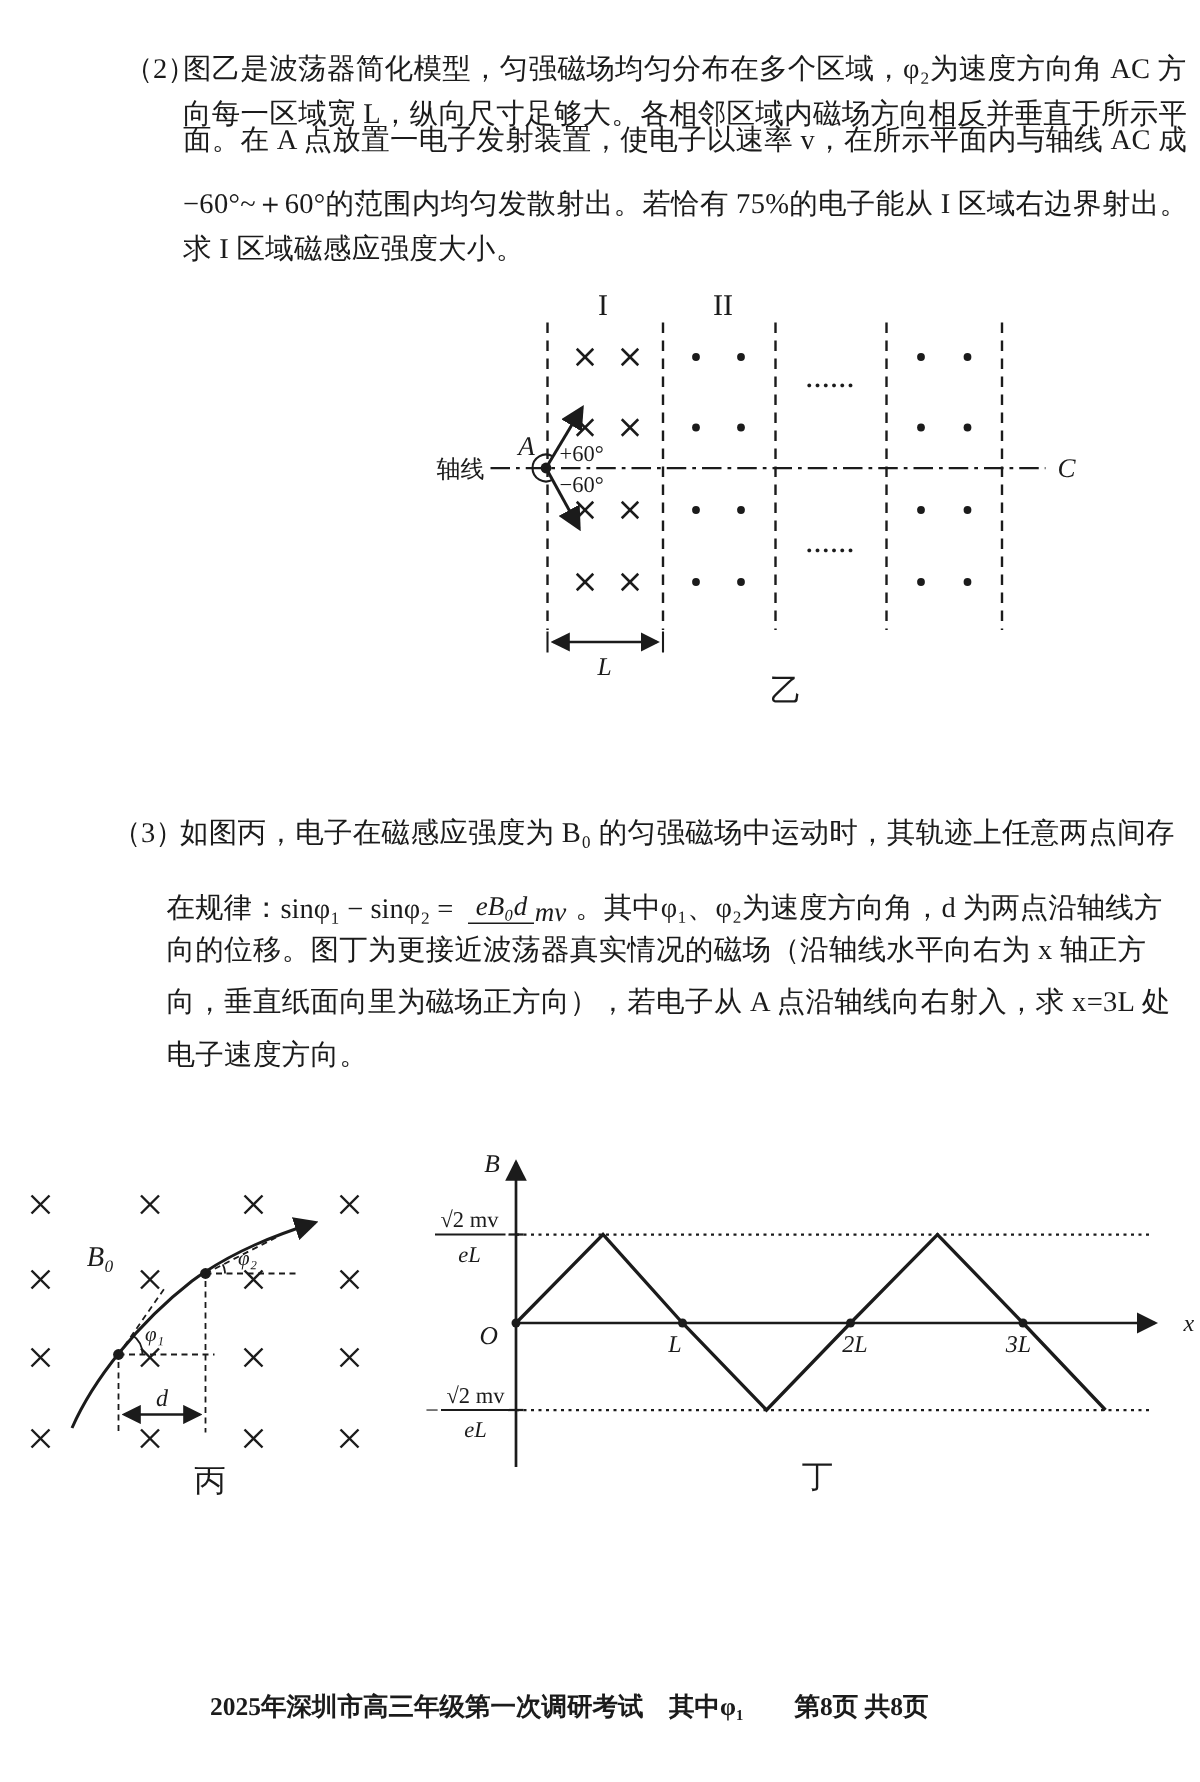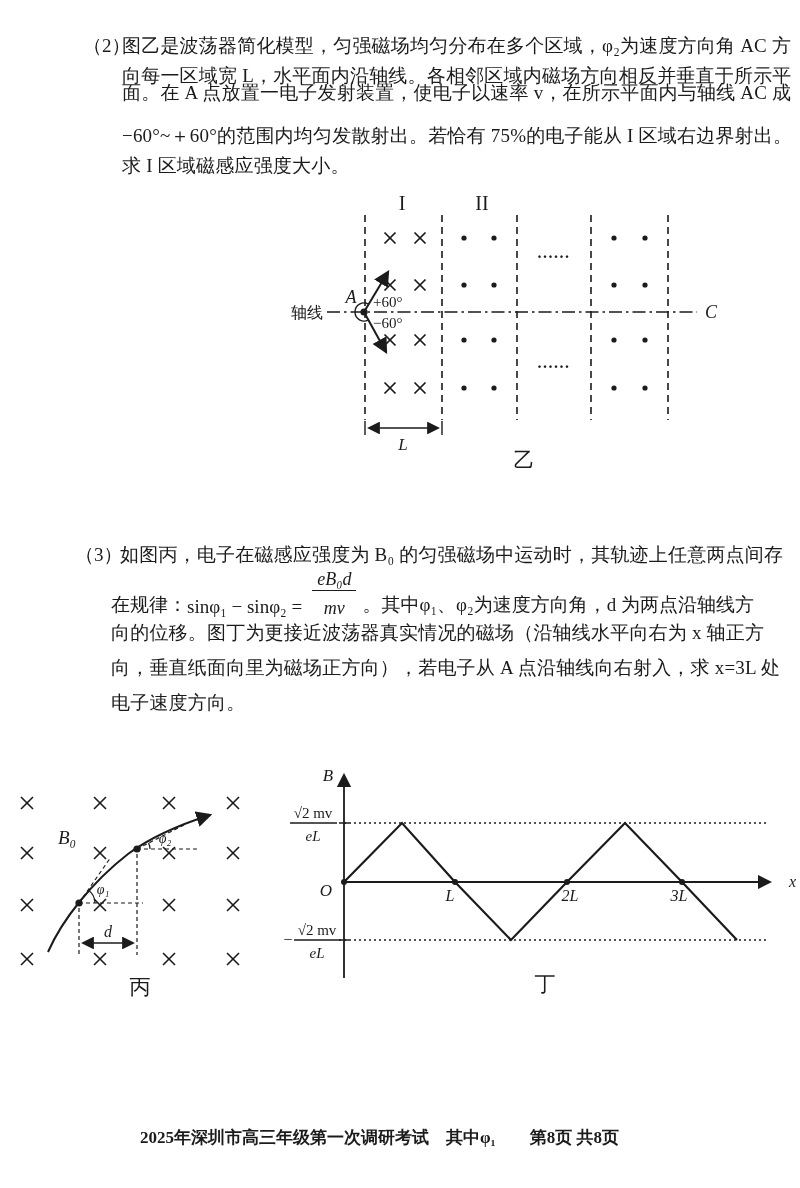--- a/index.html
+++ b/index.html
@@ -4,35 +4,35 @@
 <style>
   html,body{margin:0;padding:0;}
   body{
     width:800px;height:1188px;position:relative;background:#ffffff;
     font-family:"Liberation Serif", serif;color:#1b1b1b;overflow:hidden;
   }
   .qline{position:absolute;white-space:nowrap;font-size:19px;letter-spacing:0.2px;}
   .qmarker{position:absolute;white-space:nowrap;font-size:19px;}
   .formula-line{position:absolute;display:flex;align-items:flex-end;white-space:nowrap;font-size:19px;}
   .mathup{font-style:normal;}
-  .frac{display:inline-flex;flex-direction:column;align-items:center;margin:0 6px;vertical-align:middle;}
+  .frac{display:inline-flex;flex-direction:row;align-items:center;margin:0 6px;vertical-align:middle;}
   .frac .num{display:block;padding:0 5px 1px 5px;border-bottom:1.6px solid #1b1b1b;font-style:italic;font-size:18px;line-height:20px;}
   .frac .den{display:block;padding-top:7px;font-style:italic;font-size:18px;line-height:20px;}
   .footer{position:absolute;left:140px;top:1126px;font-size:17px;font-weight:bold;white-space:nowrap;}
   svg{position:absolute;overflow:visible;}
   svg text{fill:#1b1b1b;font-family:"Liberation Serif", serif;}
   .it{font-style:italic;}
   .figcap{font-size:21px;}
 </style>
 </head>
 <body>
 
 <div class="qmarker" style="left:83px;top:33px">（2）</div>
 <div class="qline" style="left:122px;top:33px">图乙是波荡器简化模型，匀强磁场均匀分布在多个区域，φ₂为速度方向角 AC 方</div>
-<div class="qline" style="left:122px;top:63px">向每一区域宽 L，水平面内沿轴线。各相邻区域内磁场方向相反并垂直于所示平</div>
+<div class="qline" style="left:122px;top:63px">向每一区域宽 L，纵向尺寸足够大。各相邻区域内磁场方向相反并垂直于所示平</div>
 <div class="qline" style="left:122px;top:80px">面。在 A 点放置一电子发射装置，使电子以速率 v，在所示平面内与轴线 AC 成</div>
 <div class="qline" style="left:122px;top:123px">−60°~＋60°的范围内均匀发散射出。若恰有 75%的电子能从 I 区域右边界射出。</div>
 <div class="qline" style="left:122px;top:153px">求 I 区域磁感应强度大小。</div>
 
 <svg style="left:285px;top:190px" width="445" height="290" viewBox="0 0 445 290">
   <defs>
     <marker id="ahY" viewBox="0 0 10 10" refX="8.5" refY="5" markerWidth="8" markerHeight="8" orient="auto-start-reverse">
       <path d="M0,0 L10,5 L0,10 z" fill="#1b1b1b"></path>
     </marker>
     <g id="crossY" stroke="#1b1b1b" stroke-width="1.7">

